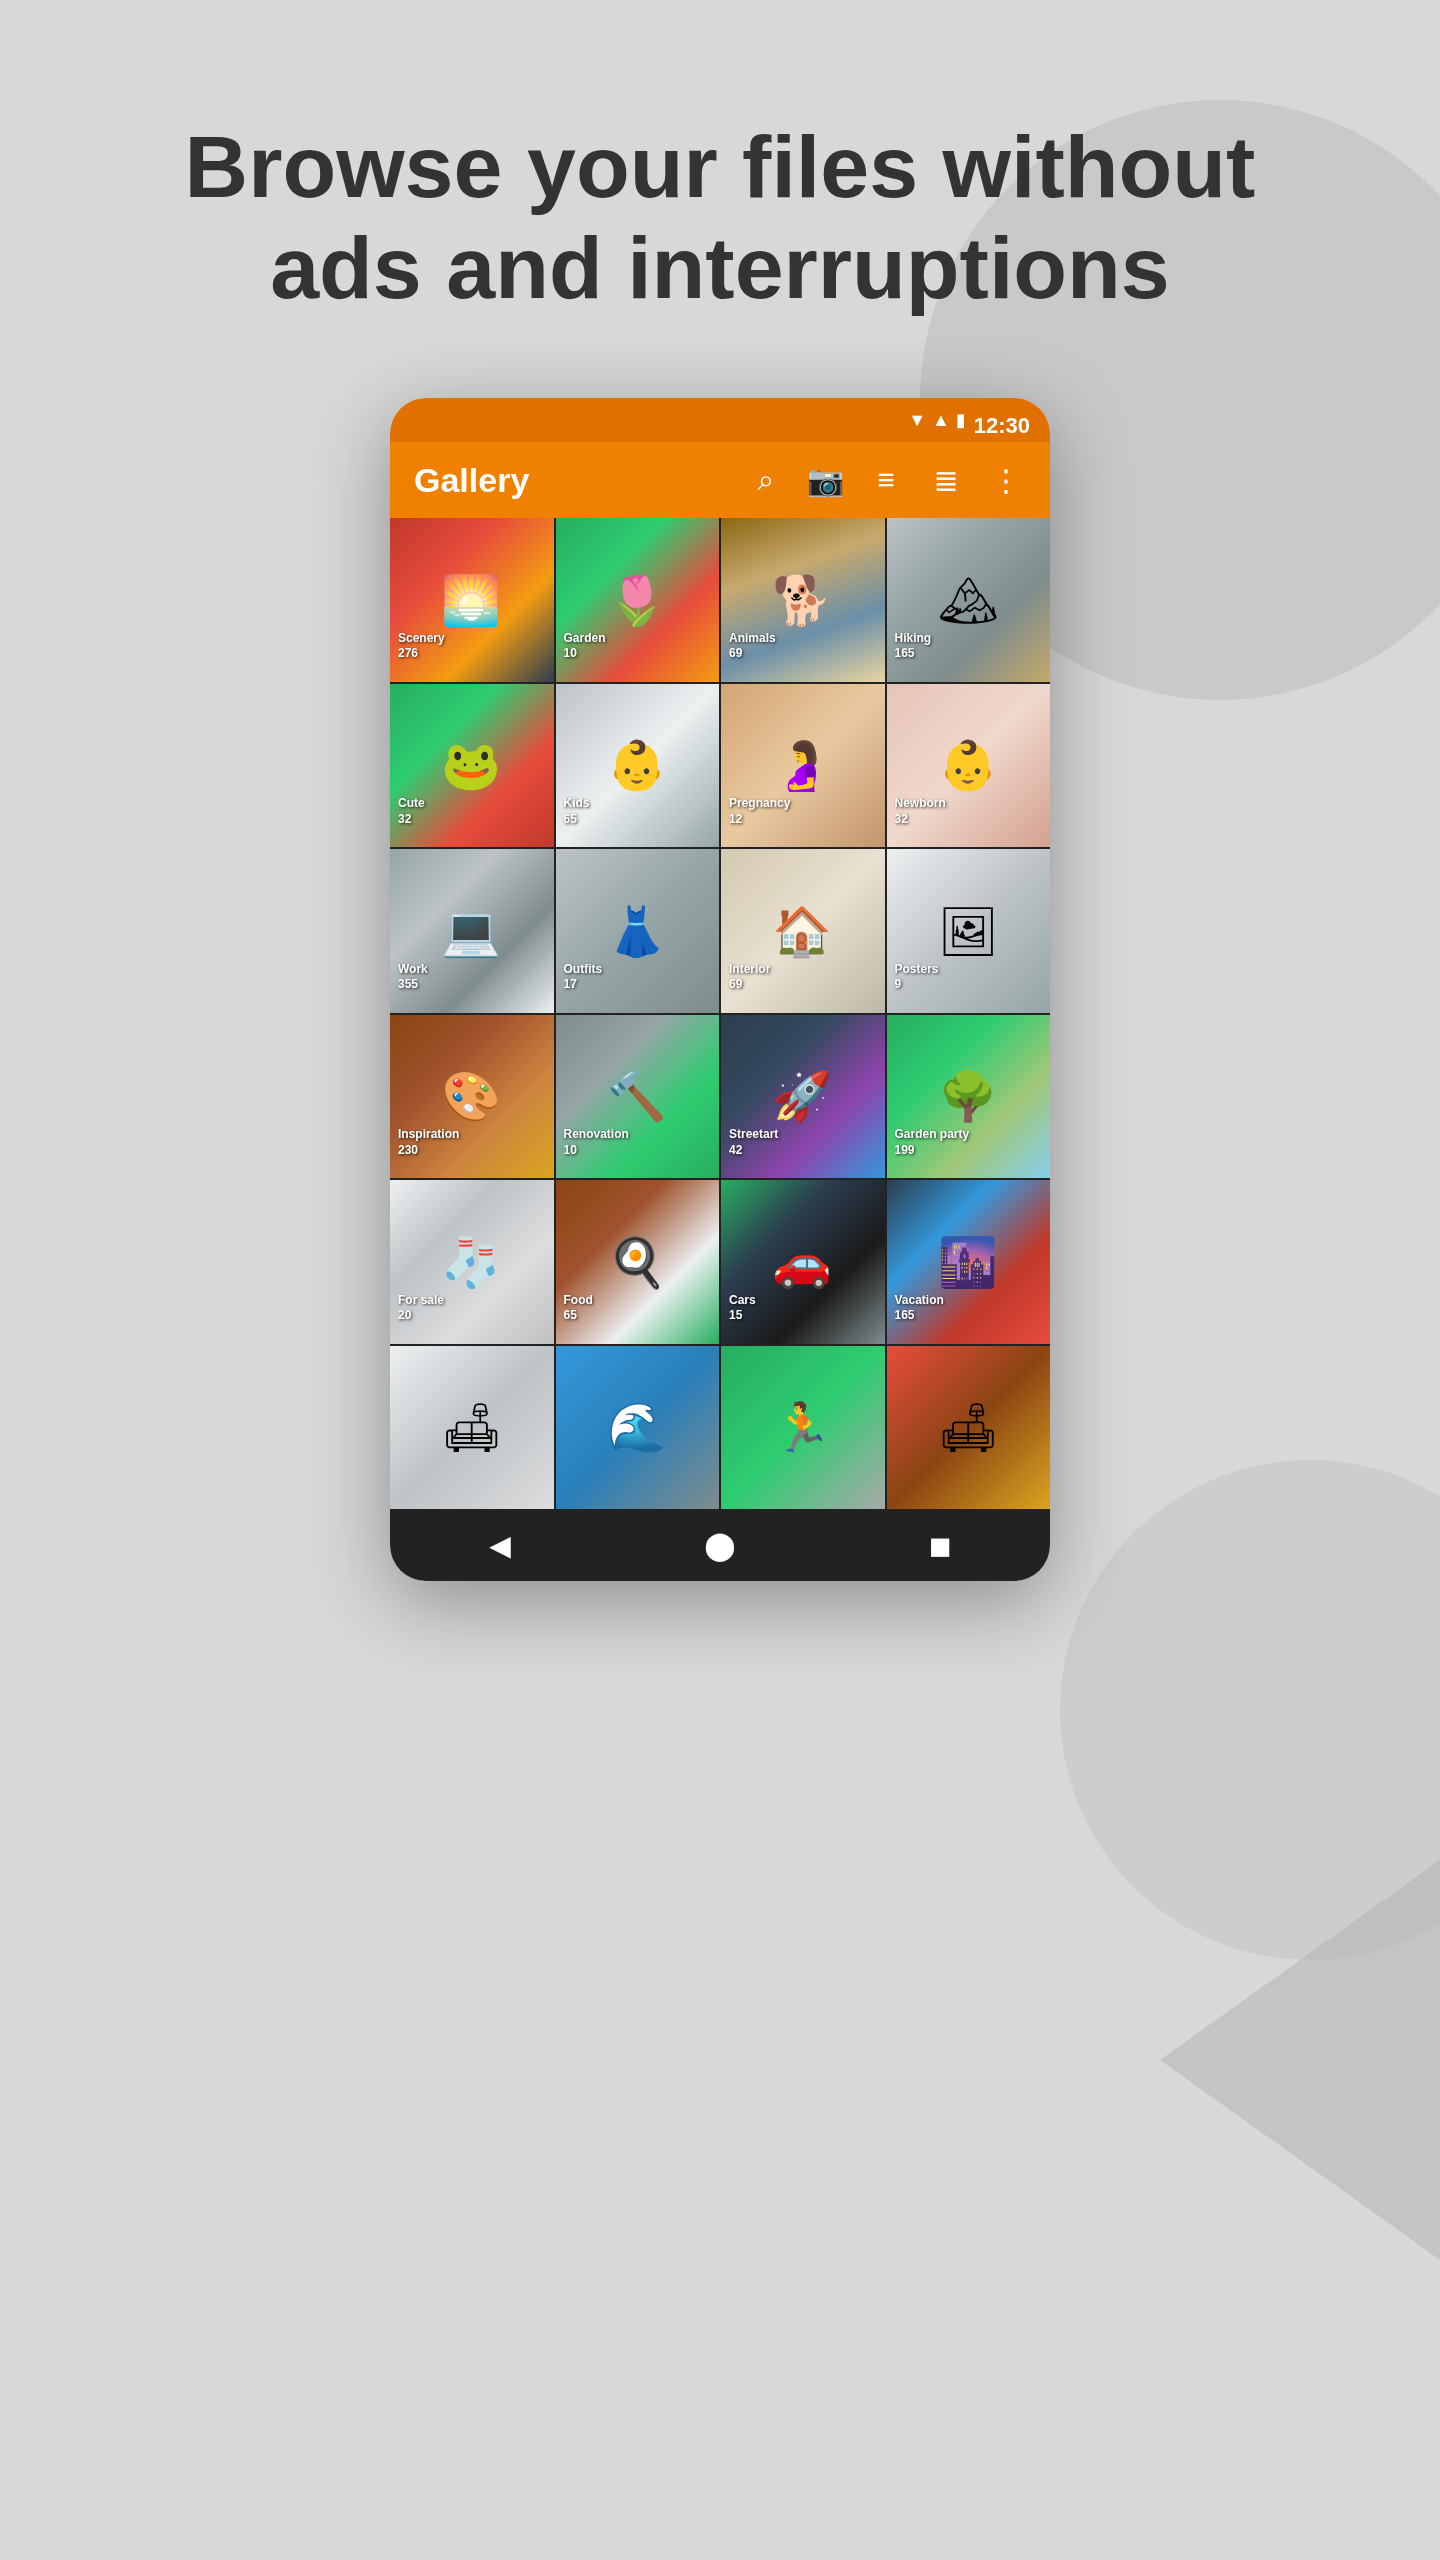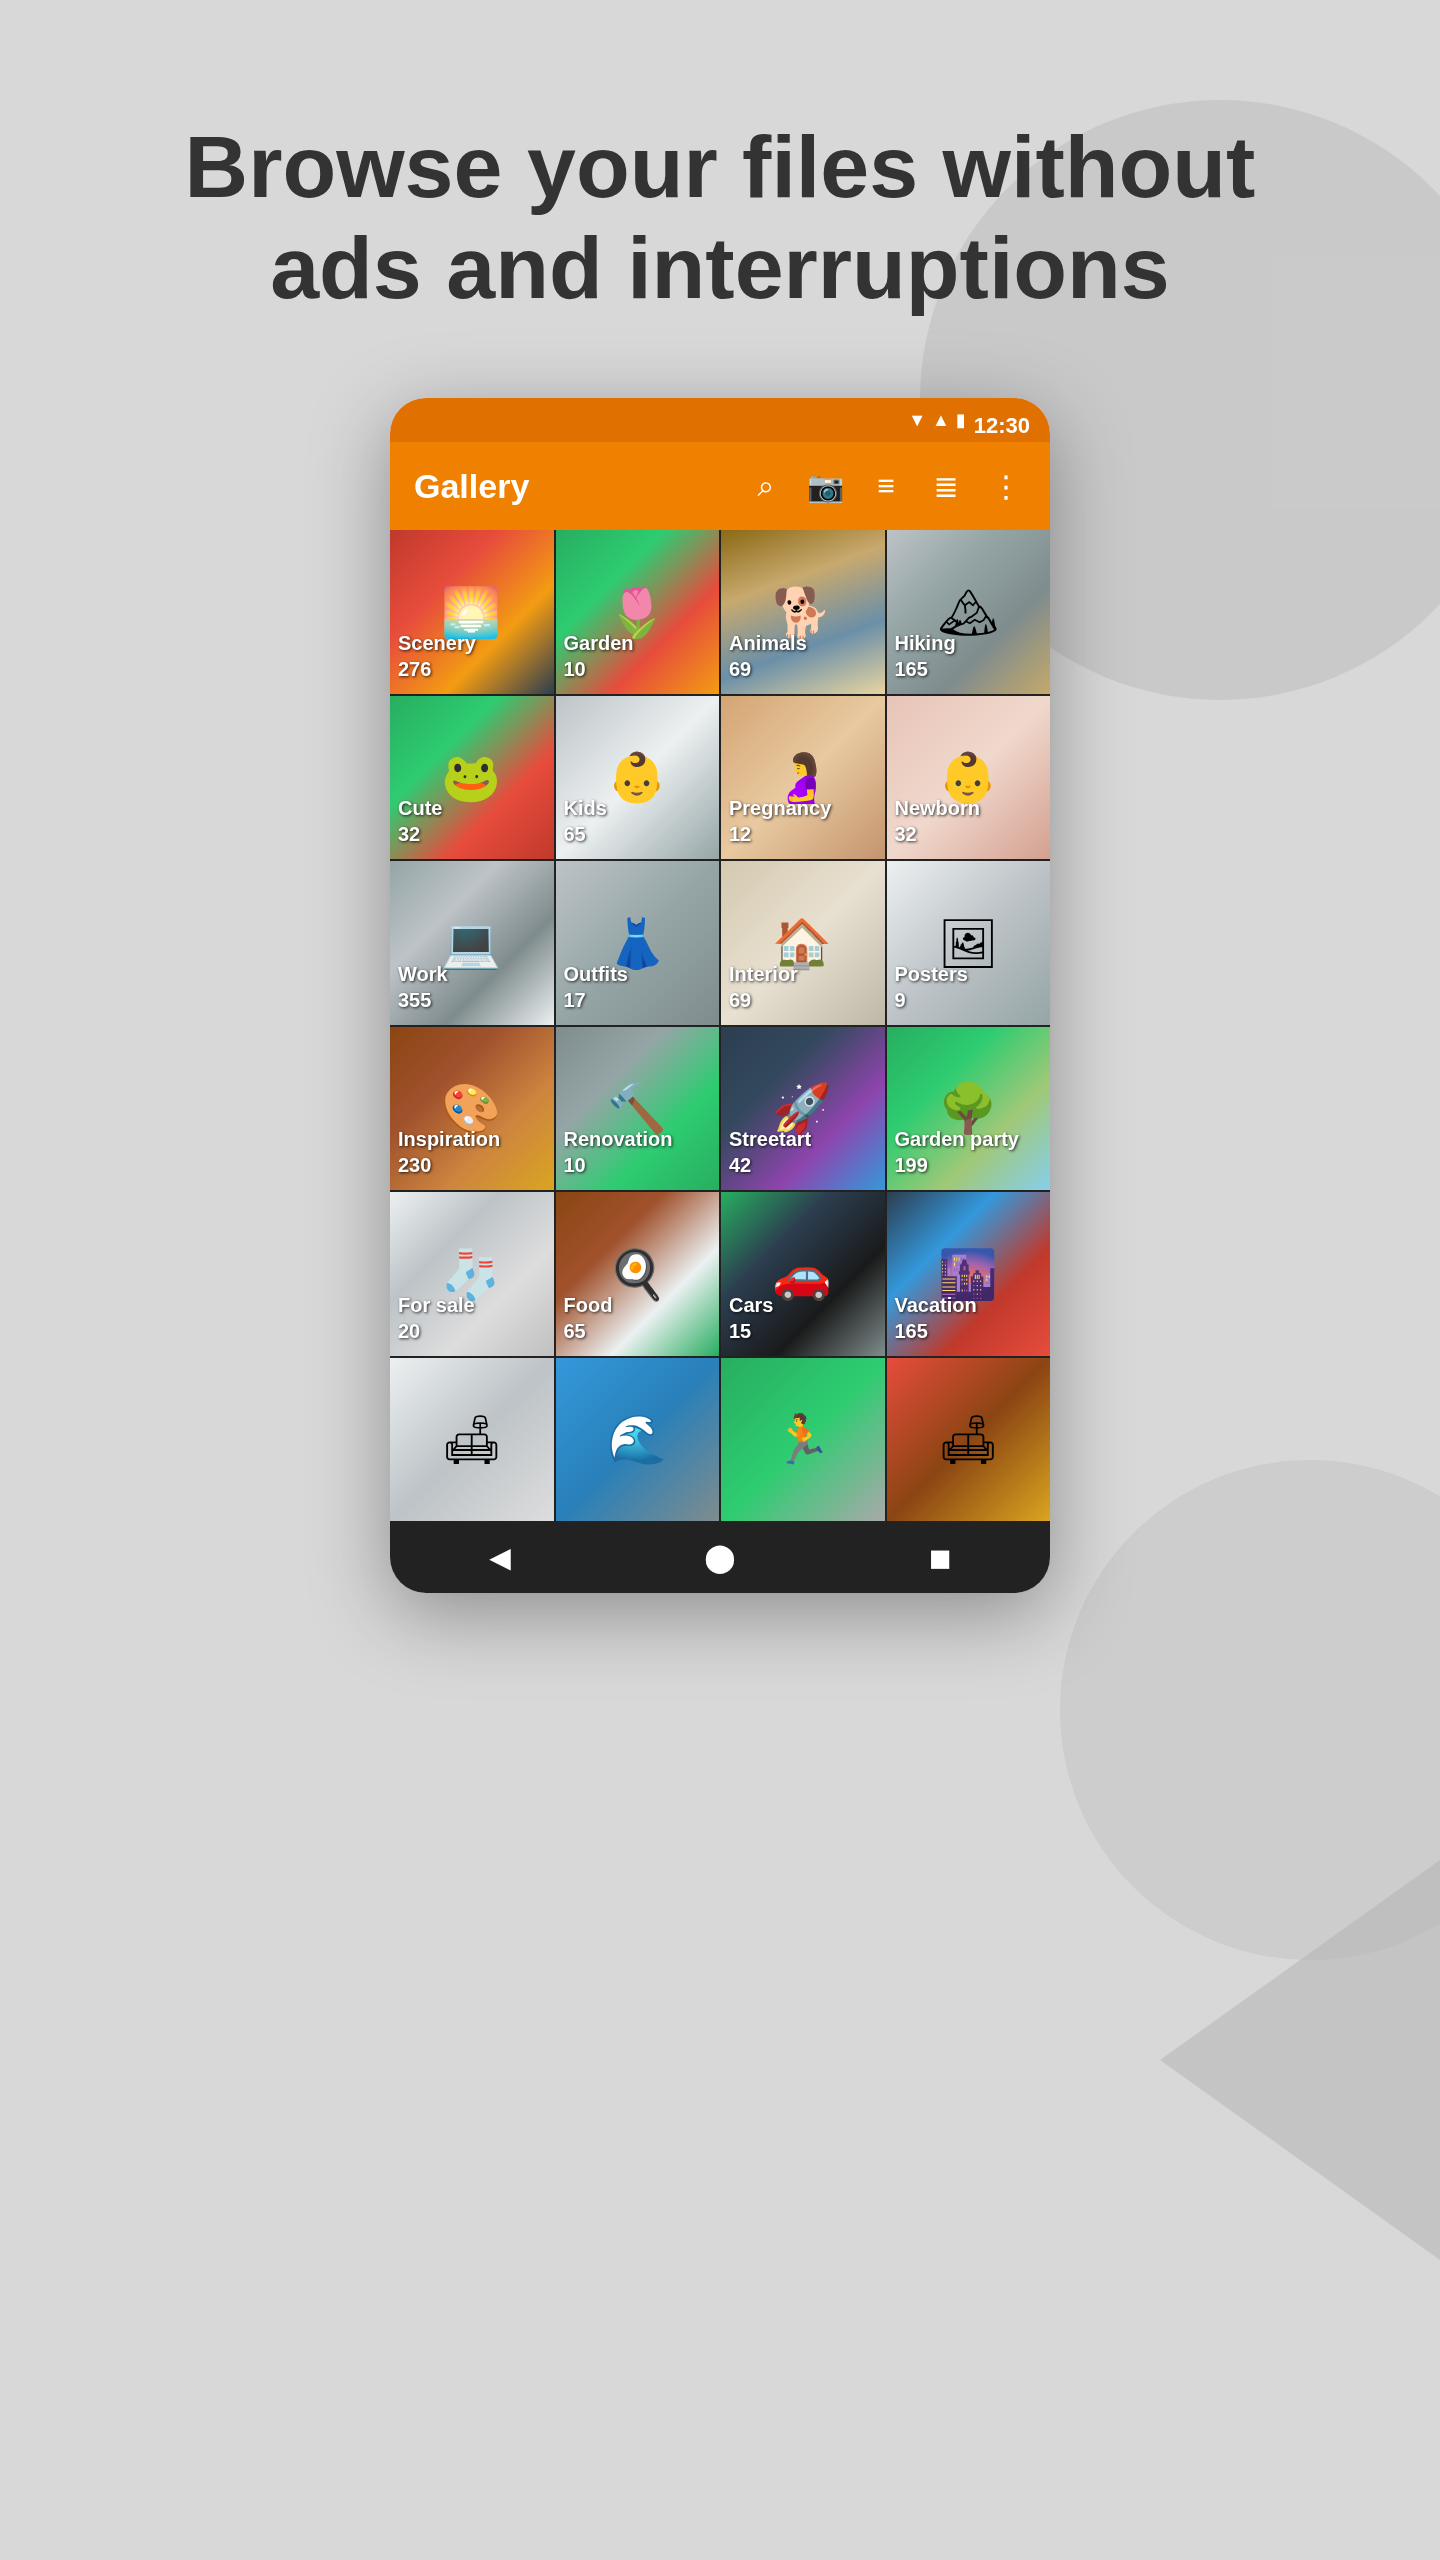--- a/index.html
+++ b/index.html
@@ -82,21 +82,21 @@
     .status-time {
       color: white;
       font-size: 22px;
       font-weight: bold;
       margin-top: 12px;
     }
 
     
     .toolbar {
       background: #f08000;
-      height: 88px;
+      height: 76px;
       display: flex;
       align-items: center;
       padding: 0 24px;
       gap: 20px;
     }
     .toolbar-title {
       color: white;
       font-size: 34px;
       font-weight: bold;
       flex: 1;
@@ -132,24 +132,24 @@
       width: 100%;
       height: 100%;
       display: flex;
       align-items: center;
       justify-content: center;
       font-size: 48px;
     }
 
     .grid-item .label {
       position: absolute;
-      bottom: 12px;
+      bottom: 20px;
       left: 8px;
       color: white;
-      font-size: 20px;
+      font-size: 12px;
       font-weight: bold;
       text-shadow: 1px 1px 3px rgba(0,0,0,0.8);
       line-height: 1.3;
     }
 
     
     .tile-scenery { background: linear-gradient(135deg, #c0392b, #e74c3c, #f39c12, #2c3e50); }
     .tile-garden { background: linear-gradient(135deg, #27ae60, #2ecc71, #e74c3c, #f39c12); }
     .tile-animals { background: linear-gradient(160deg, #8B6914, #c8a96e, #6b8fa8, #e8d5a0); }
     .tile-hiking { background: linear-gradient(135deg, #bdc3c7, #95a5a6, #7f8c8d, #c4a96a); }

